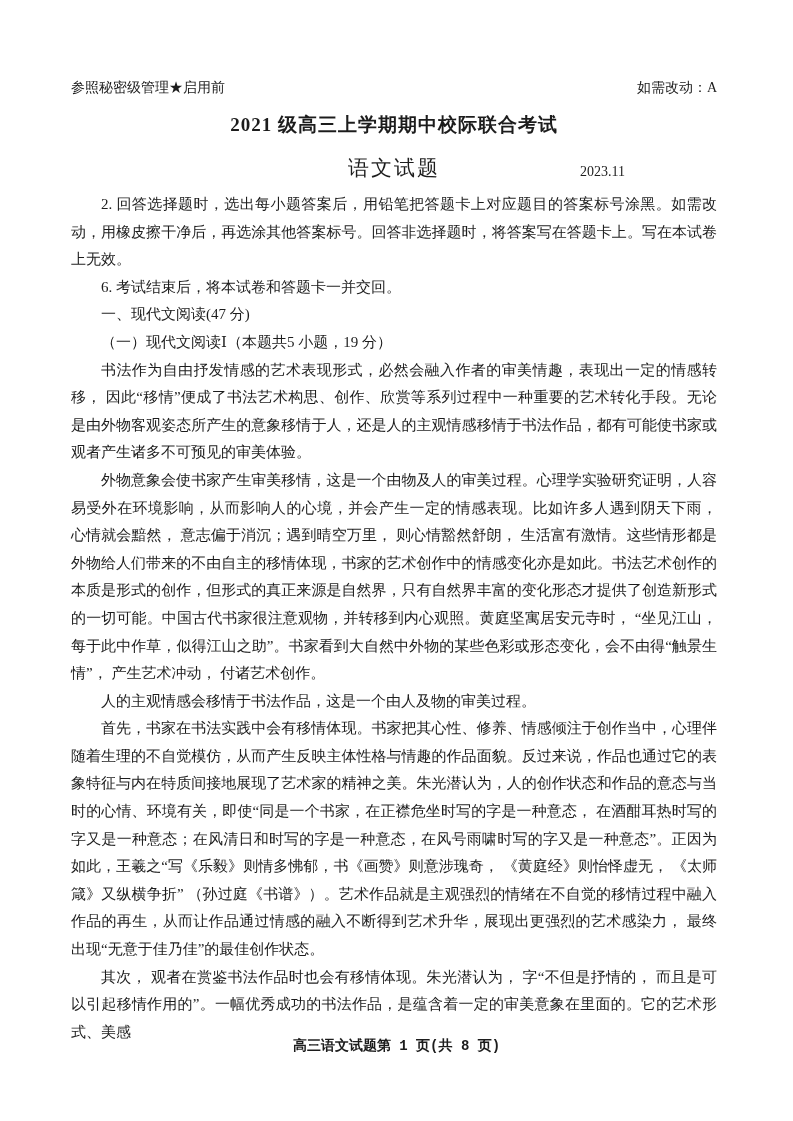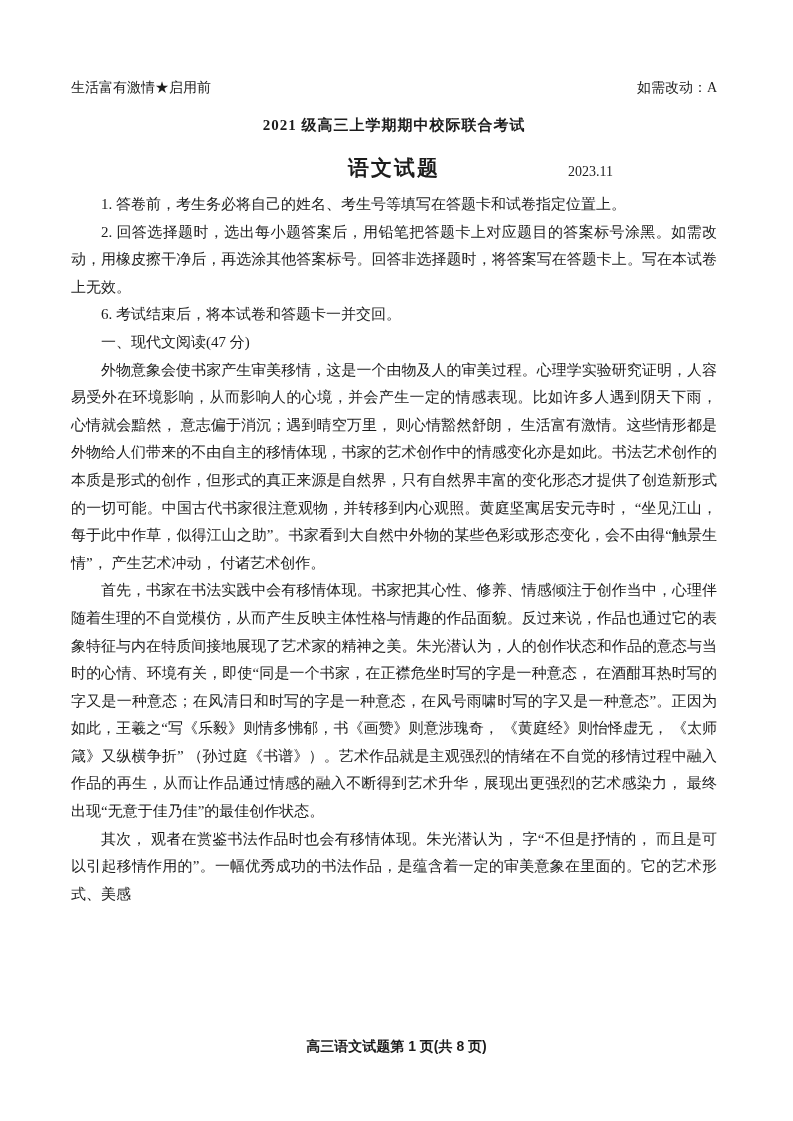--- a/index.html
+++ b/index.html
@@ -21,41 +21,41 @@
   }
   .meta-row {
     display: flex;
     justify-content: space-between;
     font-size: 14px;
     line-height: 20px;
   }
   .title {
     margin: 12px 0 0 0;
     text-align: center;
-    font-size: 15px;
+    font-size: 19px;
     font-weight: bold;
     line-height: 30px;
     letter-spacing: 1px;
   }
   .subtitle-row {
     position: relative;
     margin-top: 13px;
     height: 30px;
   }
   .subject {
     margin: 7px;
     text-align: center;
     font-size: 21px;
-    font-weight: bold;
+    font-weight: normal;
     line-height: 30px;
     letter-spacing: 2px;
   }
   .date {
     position: absolute;
-    right: 104px;
+    right: 92px;
     bottom: 3px;
     font-size: 14px;
     font-weight: normal;
     letter-spacing: 0;
   }
   .body-text {
     margin-top: 8px;
     font-size: 15px;
     line-height: 27.6px;
     text-align: justify;
@@ -65,48 +65,50 @@
     text-indent: 2em;
   }
   .footer {
     position: absolute;
     top: 1036px;
     left: 0;
     width: 100%;
     text-align: center;
     font-size: 14px;
     font-weight: bold;
-    font-family: Liberation Sans, sans-serif;
+    font-family: Liberation Mono, monospace;
     line-height: 20px;
   }
 </style>
 </head>
 <body>
 
 <div class="page">
   <div class="content">
 
     <div class="meta-row">
-      <span>生活富有激情★启用前</span>
+      <span>参照秘密级管理★启用前</span>
       <span>如需改动：A</span>
     </div>
 
     <h1 class="title">2021 级高三上学期期中校际联合考试</h1>
 
     <div class="subtitle-row">
       <h2 class="subject">语文试题</h2>
       <span class="date">2023.11</span>
     </div>
 
     <div class="body-text">
-      <p>1. 答卷前，考生务必将自己的姓名、考生号等填写在答题卡和试卷指定位置上。</p>
       <p>2. 回答选择题时，选出每小题答案后，用铅笔把答题卡上对应题目的答案标号涂黑。如需改动，用橡皮擦干净后，再选涂其他答案标号。回答非选择题时，将答案写在答题卡上。写在本试卷上无效。</p>
       <p>6. 考试结束后，将本试卷和答题卡一并交回。</p>
       <p>一、现代文阅读(47 分)</p>
+      <p>（一）现代文阅读Ⅰ（本题共5 小题，19 分）</p>
+      <p>书法作为自由抒发情感的艺术表现形式，必然会融入作者的审美情趣，表现出一定的情感转移， 因此“移情”便成了书法艺术构思、创作、欣赏等系列过程中一种重要的艺术转化手段。无论是由外物客观姿态所产生的意象移情于人，还是人的主观情感移情于书法作品，都有可能使书家或观者产生诸多不可预见的审美体验。</p>
       <p>外物意象会使书家产生审美移情，这是一个由物及人的审美过程。心理学实验研究证明，人容易受外在环境影响，从而影响人的心境，并会产生一定的情感表现。比如许多人遇到阴天下雨， 心情就会黯然， 意志偏于消沉；遇到晴空万里， 则心情豁然舒朗， 生活富有激情。这些情形都是外物给人们带来的不由自主的移情体现，书家的艺术创作中的情感变化亦是如此。书法艺术创作的本质是形式的创作，但形式的真正来源是自然界，只有自然界丰富的变化形态才提供了创造新形式的一切可能。中国古代书家很注意观物，并转移到内心观照。黄庭坚寓居安元寺时， “坐见江山，每于此中作草，似得江山之助”。书家看到大自然中外物的某些色彩或形态变化，会不由得“触景生情”， 产生艺术冲动， 付诸艺术创作。</p>
+      <p>人的主观情感会移情于书法作品，这是一个由人及物的审美过程。</p>
       <p>首先，书家在书法实践中会有移情体现。书家把其心性、修养、情感倾注于创作当中，心理伴随着生理的不自觉模仿，从而产生反映主体性格与情趣的作品面貌。反过来说，作品也通过它的表象特征与内在特质间接地展现了艺术家的精神之美。朱光潜认为，人的创作状态和作品的意态与当时的心情、环境有关，即使“同是一个书家，在正襟危坐时写的字是一种意态， 在酒酣耳热时写的字又是一种意态；在风清日和时写的字是一种意态，在风号雨啸时写的字又是一种意态”。正因为如此，王羲之“写《乐毅》则情多怫郁，书《画赞》则意涉瑰奇， 《黄庭经》则怡怿虚无， 《太师箴》又纵横争折” （孙过庭《书谱》）。艺术作品就是主观强烈的情绪在不自觉的移情过程中融入作品的再生，从而让作品通过情感的融入不断得到艺术升华，展现出更强烈的艺术感染力， 最终出现“无意于佳乃佳”的最佳创作状态。</p>
       <p>其次， 观者在赏鉴书法作品时也会有移情体现。朱光潜认为， 字“不但是抒情的， 而且是可以引起移情作用的”。一幅优秀成功的书法作品，是蕴含着一定的审美意象在里面的。它的艺术形式、美感</p>
     </div>
 
   </div>
 
   <div class="footer">高三语文试题第 1 页(共 8 页)</div>
 </div>
 
 </body></html>

